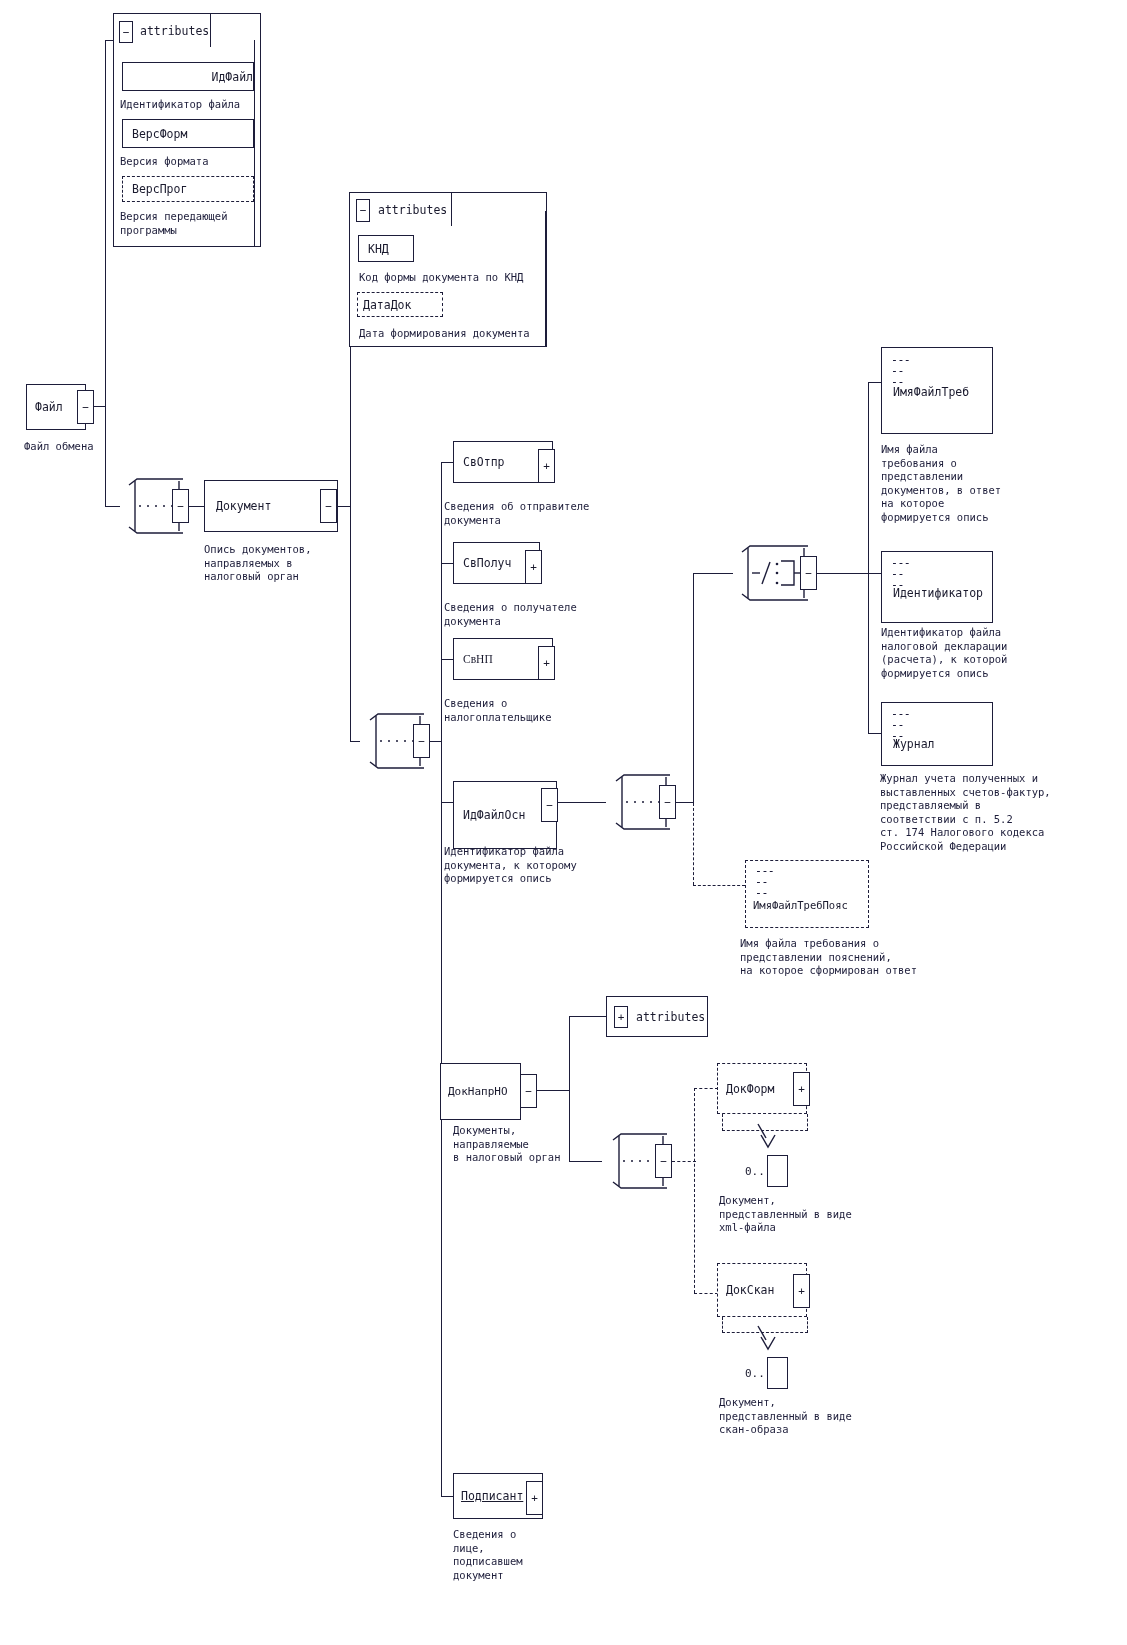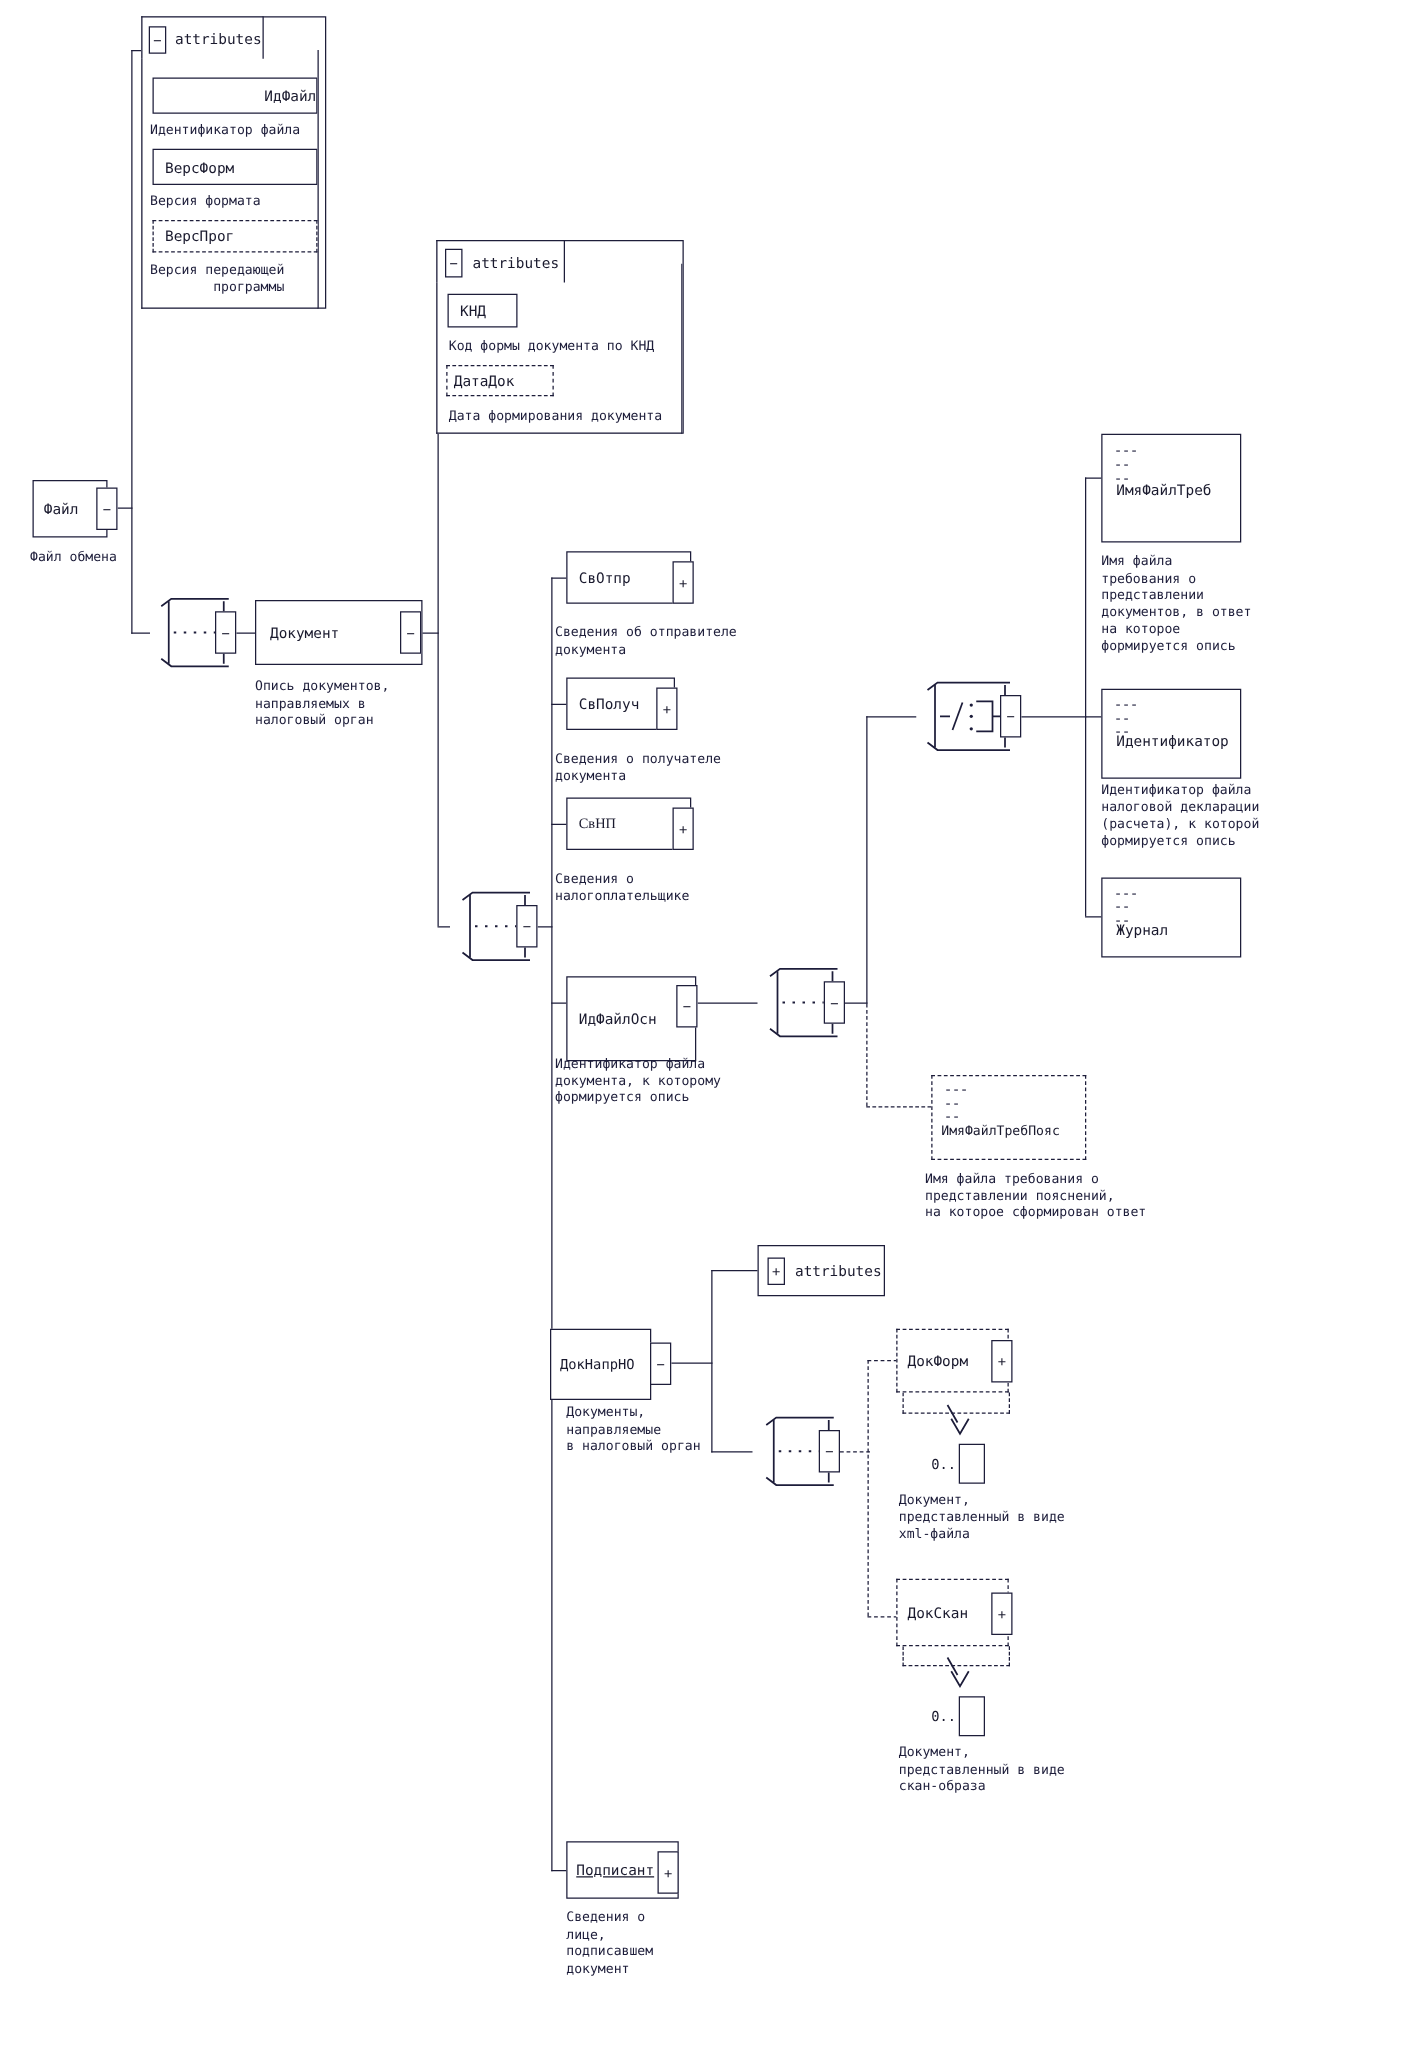--- a/index.html
+++ b/index.html
@@ -143,21 +143,21 @@
   <div class="desc" style="left:120px; top:98px;">Идентификатор файла</div>
 
   <div class="node" style="left:122px; top:119px; width:132px; height:29px;">
     <span class="nlabel">ВерсФорм</span>
   </div>
   <div class="desc" style="left:120px; top:155px;">Версия формата</div>
 
   <div class="node dashed" style="left:122px; top:176px; width:132px; height:26px;">
     <span class="nlabel">ВерсПрог</span>
   </div>
-  <div class="desc" style="left:120px; top:210px;text-align:right;">Версия передающей
+  <div class="desc" style="left:120px; top:210px;">Версия передающей
 программы</div>
 
   <div class="attrframe" style="left:349px; top:192px; width:198px; height:155px;"></div>
   <div class="attrframe" style="left:349px; top:211px; width:197px; height:136px; border-top:none;"></div>
 
   <div class="attrhead" style="left:349px; top:192px; width:103px; height:34px; border-bottom:none;">
     <div class="exp" style="left:6px; top:6px; height:23px; width:14px;">
       <span>−</span>
     </div>
     <span class="ahlabel" style="padding-left:28px;">attributes</span>
@@ -346,20 +346,26 @@
 (расчета), к которой
 формируется опись</div>
 
   <div class="line hline" style="left:868px; top:733px; width:16px;"></div>
   <div class="node" style="left:881px; top:702px; width:112px; height:64px; align-items:flex-start;">
     <span class="dashlines" style="position:static; padding:6px 0 0 9px;">---
 --
 --</span>
     <span class="nlabel" style="position:absolute; left:0; top:34px; padding-left:11px;">Журнал</span>
   </div>
+  <div class="desc" style="left:880px; top:772px;">Журнал учета полученных и
+выставленных счетов-фактур,
+представляемый в
+соответствии с п. 5.2
+ст. 174 Налогового кодекса
+Российской Федерации</div>
 
   <div class="node dashed" style="left:745px; top:860px; width:124px; height:68px; align-items:flex-start;">
     <span class="dashlines" style="position:static; padding:5px 0 0 9px;">---
 --
 --</span>
     <span class="nlabel" style="position:absolute; left:0; top:38px; padding-left:7px; font-size:10.5px;">ИмяФайлТребПояс</span>
   </div>
   <div class="desc" style="left:740px; top:937px;">Имя файла требования о
 представлении пояснений,
 на которое сформирован ответ</div>

